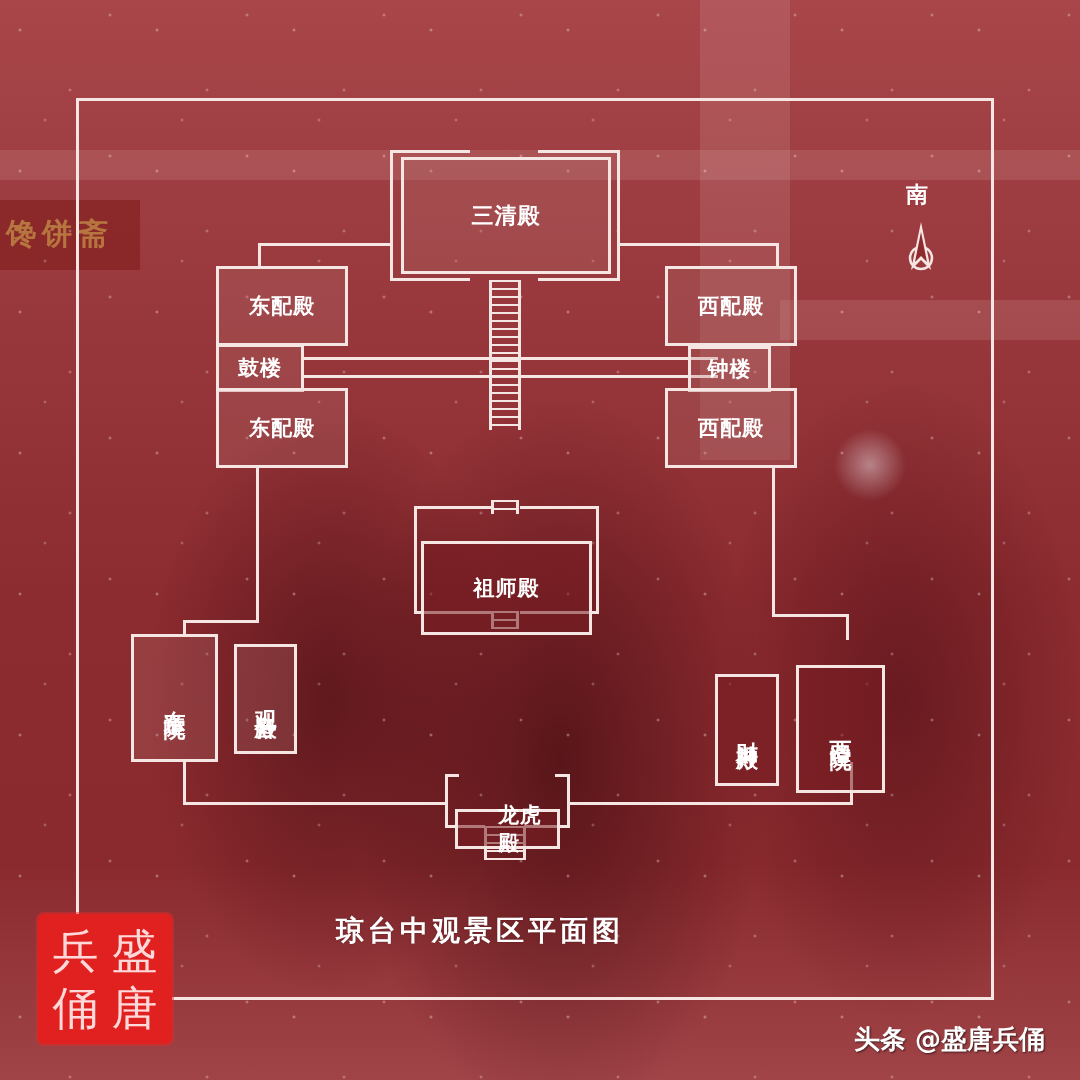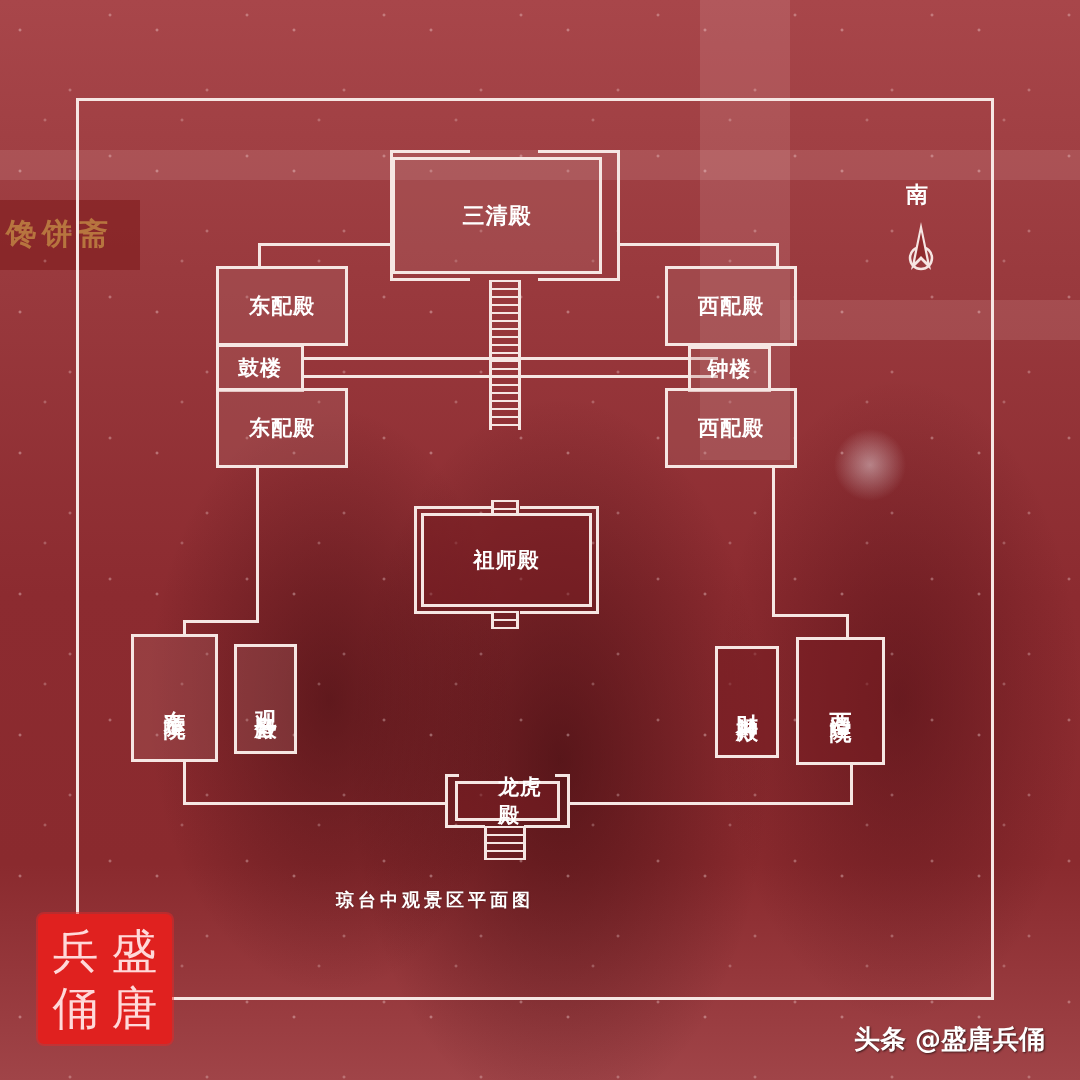--- a/index.html
+++ b/index.html
@@ -39,33 +39,33 @@
       border: 3px solid #f6e6e3; box-sizing: border-box;
     }
     .line { position: absolute; background: #f6e6e3; }
     .box {
       position: absolute; border: 3px solid #f6e6e3; box-sizing: border-box;
       background: rgba(180,110,110,0.28);
       display: flex; align-items: center; justify-content: center;
       color: #ffffff; font-weight: bold; font-size: 21px; letter-spacing: 1px;
     }
     .box.vertical { writing-mode: vertical-rl; text-orientation: upright; font-size: 22px; letter-spacing: 4px; }
-    .box.dark { background: rgba(120,30,34,0.55); }
+    .box.dark { background: rgba(120,30,34,0.55); margin-top: 28px; }
     .stair {
       position: absolute; border-left: 3px solid #f6e6e3; border-right: 3px solid #f6e6e3;
       box-sizing: border-box;
       background: repeating-linear-gradient(180deg, #f6e6e3 0 2px, transparent 2px 8px);
     }
     .compass-label {
       position: absolute; left: 906px; top: 180px; color: #fff; font-weight: bold; font-size: 22px;
     }
     .compass-arrow { position: absolute; left: 906px; top: 222px; width: 30px; height: 52px; }
     .title {
-      position: absolute; left: 336px; top: 888px; color: #fff; font-weight: bold;
-      font-size: 18px; letter-spacing: 4px; text-shadow: 0 0 2px rgba(0,0,0,0.25);
+      position: absolute; left: 336px; top: 912px; color: #fff; font-weight: bold;
+      font-size: 28px; letter-spacing: 4px; text-shadow: 0 0 2px rgba(0,0,0,0.25);
     }
     .seal {
       position: absolute; left: 38px; top: 914px; width: 134px; height: 130px;
       background: #e0211f; border-radius: 6px;
       box-shadow: 0 0 0 2px rgba(230,40,40,0.5);
       display: grid; grid-template-columns: 1fr 1fr; grid-template-rows: 1fr 1fr;
       direction: rtl; padding: 8px; box-sizing: border-box;
     }
     .seal span {
       color: #ffd9d9; font-family: "DejaVu Serif", serif; font-size: 46px; line-height: 1;
@@ -127,21 +127,21 @@
 <div class="line" style="left:445px;top:825px;width:40px;height:3px;"></div>
 <div class="line" style="left:567px;top:774px;width:3px;height:54px;"></div>
 <div class="line" style="left:555px;top:774px;width:15px;height:3px;"></div>
 <div class="line" style="left:524px;top:825px;width:46px;height:3px;"></div>
 
 <div class="stair" style="left:489px;top:280px;width:32px;height:150px;"></div>
 <div class="stair" style="left:491px;top:500px;width:28px;height:14px;"></div>
 <div class="stair" style="left:491px;top:611px;width:28px;height:18px;"></div>
 <div class="stair" style="left:484px;top:826px;width:42px;height:34px;"></div>
 
-<div class="box" style="left:392px;top:157px;width:210px;height:117px;font-size:22px;">三清殿</div>
+<div class="box" style="left:401px;top:157px;width:210px;height:117px;font-size:22px;">三清殿</div>
 <div class="box" style="left:216px;top:266px;width:132px;height:80px;">东配殿</div>
 <div class="box" style="left:216px;top:344px;width:88px;height:48px;">鼓楼</div>
 <div class="box" style="left:216px;top:388px;width:132px;height:80px;">东配殿</div>
 <div class="box" style="left:665px;top:266px;width:132px;height:80px;">西配殿</div>
 <div class="box" style="left:688px;top:346px;width:83px;height:46px;">钟楼</div>
 <div class="box" style="left:665px;top:388px;width:132px;height:80px;">西配殿</div>
 <div class="box dark" style="left:421px;top:513px;width:171px;height:94px;">祖师殿</div>
 <div class="box vertical" style="left:131px;top:634px;width:87px;height:128px;">东道院</div>
 <div class="box vertical" style="left:234px;top:644px;width:63px;height:110px;">观音殿</div>
 <div class="box vertical dark" style="left:715px;top:646px;width:64px;height:112px;">财神殿</div>

